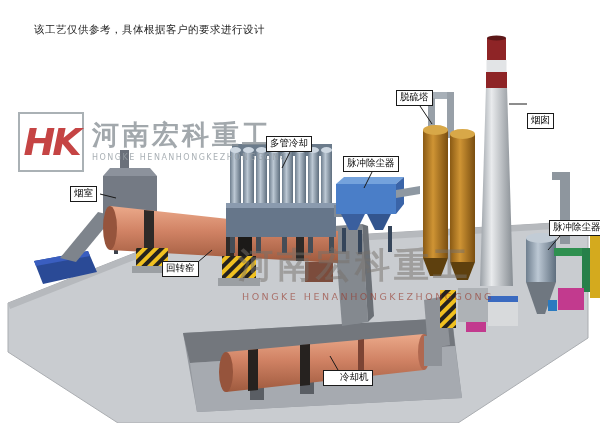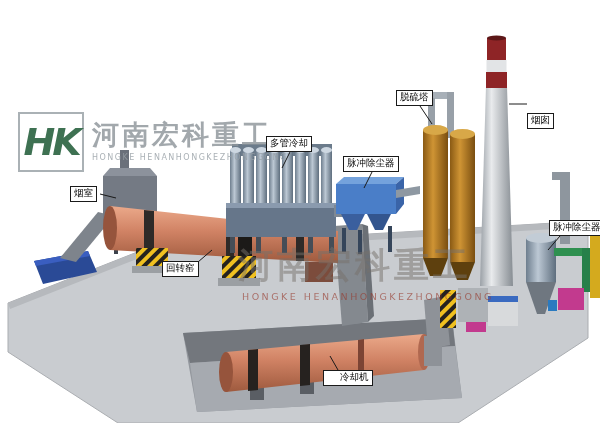--- a/index.html
+++ b/index.html
@@ -22,21 +22,21 @@
   .lbl-kiln    { left:162px; top:261px; }
   .lbl-cooler  { left:266px; top:136px; }
   .lbl-esp     { left:343px; top:156px; }
   .lbl-tower   { left:396px; top:90px; }
   .lbl-chimney { left:527px; top:113px; }
   .lbl-mill    { left:549px; top:220px; }
   .lbl-coolmch { left:323px; top:370px;padding-left:16px; }
 
   .wm-left { position:absolute; left:18px; top:112px; display:flex; align-items:flex-start; opacity:0.82; z-index:4; }
   .wm-hk {
-    width:66px; height:60px; border:2px solid #98a0a6; color:#14532d;
+    width:66px; height:60px; border:2px solid #98a0a6; color:#b91c1c;
     font-size:38px; font-weight:bold; font-style:italic;
     display:flex; align-items:center; justify-content:center; letter-spacing:-3px;
   }
   .wm-left-text { margin-left:8px; }
   .wm-cn { font-size:27px; font-weight:bold; color:#8e959b; letter-spacing:3px; line-height:1.1; margin-top:8px; }
   .wm-en { font-size:8px; color:#98a0a6; letter-spacing:1.5px; margin-top:3px; }
 
   .wm-center { position:absolute; left:238px; top:242px; z-index:4; pointer-events:none; }
   .wm-center .cn { font-size:35px; font-weight:bold; color:rgba(118,112,106,0.50); letter-spacing:4px; }
   .wm-center .en { font-size:9.5px; color:rgba(150,55,42,0.62); letter-spacing:2.5px; margin-top:2px; margin-left:4px; }
@@ -230,20 +230,21 @@
       <line x1="198" y1="262" x2="212" y2="250"></line>
       <line x1="290" y1="152" x2="282" y2="168"></line>
       <line x1="372" y1="172" x2="364" y2="188"></line>
       <line x1="420" y1="106" x2="432" y2="124"></line>
       <line x1="527" y1="104" x2="509" y2="104"></line>
       <line x1="560" y1="236" x2="548" y2="250"></line>
       <line x1="338" y1="370" x2="330" y2="356"></line>
     </g>
   </svg>
 
+  <div class="disclaimer">该工艺仅供参考，具体根据客户的要求进行设计</div>
 
   <div class="wm-left">
     <div class="wm-hk">HK</div>
     <div class="wm-left-text">
       <div class="wm-cn">河南宏科重工</div>
       <div class="wm-en">HONGKE HENANHONGKEZHONGGONG</div>
     </div>
   </div>
 
   <div class="wm-center">

